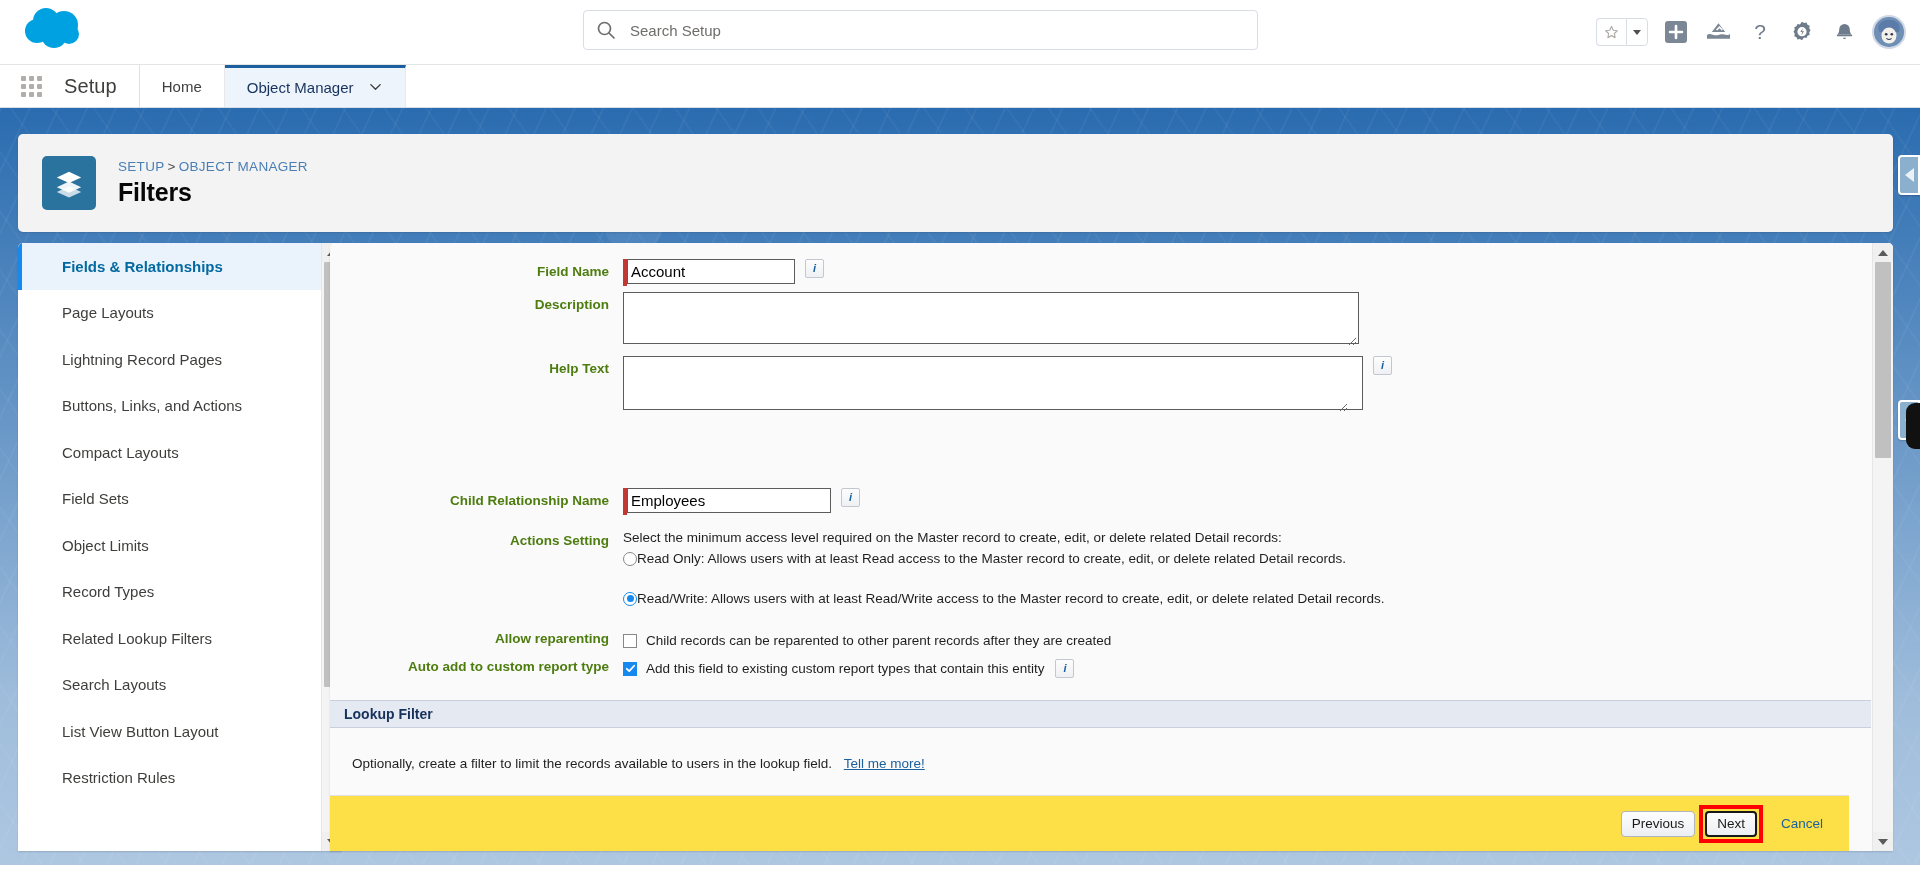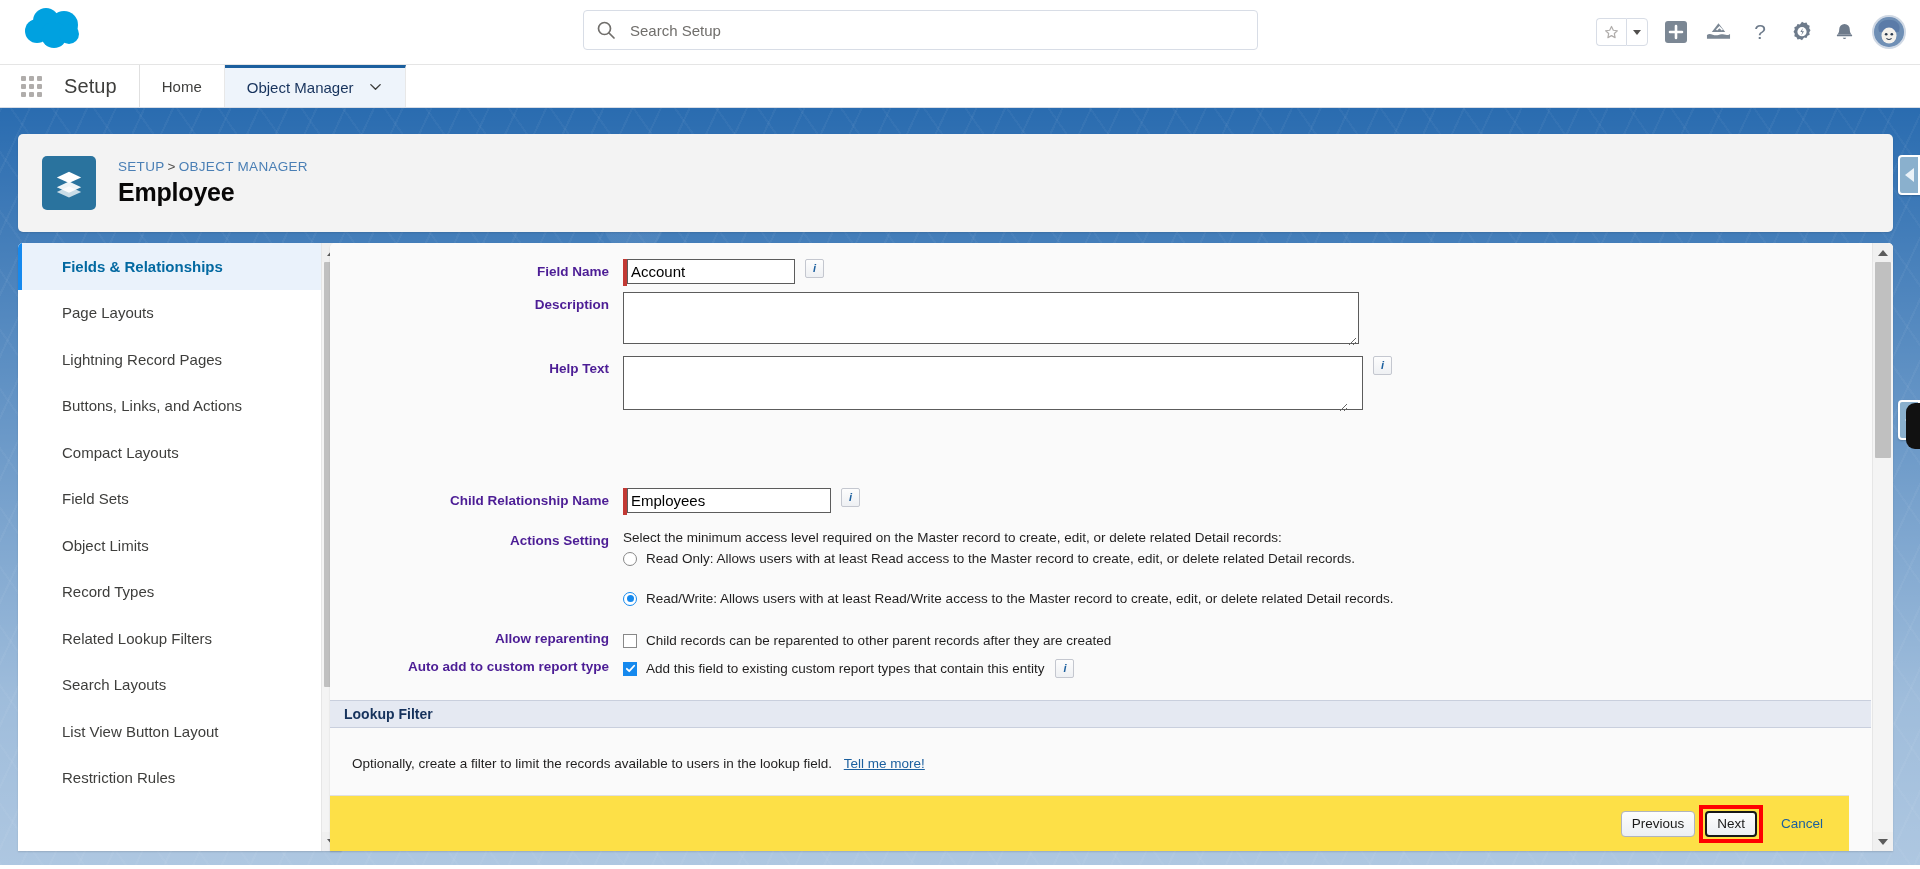--- a/index.html
+++ b/index.html
@@ -148,21 +148,21 @@
   }
   .content-inner{
     position:absolute; top:0; left:0; right:22px; bottom:0;
     background:#fafafa; padding-top:10px;
   }
 
   
   .frow{ display:flex; align-items:flex-start; margin-bottom:0; }
   .flabel{
     width:293px; flex:0 0 293px; text-align:right; padding-right:14px;
-    font-size:13.5px; font-weight:bold; color:#4c1d95; line-height:26px;
+    font-size:13.5px; font-weight:bold; color:#4d7c0f; line-height:26px;
   }
   .fctrl{ display:flex; align-items:flex-start; }
   .req-bar{ width:4px; background:#c23934; flex:0 0 4px; }
   .txt-input{
     height:25px; border:1px solid #5c5c5c; font-size:15px;
     padding:0 3px; font-family:"Liberation Sans",sans-serif; color:#000;
     background:#fff; outline:none;
   }
   .txt-area{
     border:1px solid #5c5c5c; background:#fff; resize:none; outline:none;
@@ -174,21 +174,21 @@
     color:#1b5f9e; font-size:11px; font-weight:bold; font-style:italic;
     display:inline-flex;align-items:center;justify-content:center;
     margin-left:10px; cursor:pointer; line-height:1;
   }
   .resize-grip{
     position:absolute; right:2px; bottom:1px; width:11px;height:11px;
     pointer-events:none;
   }
 
   .body-txt{ font-size:13.5px; color:#201f1f; line-height:19px; }
-  .radio-line{ display:flex; align-items:center; gap:9px; margin-top:2px;text-align:right; }
+  .radio-line{ display:flex; align-items:center; margin-top:2px;text-align:right; }
   .radio{
     width:14px;height:14px;border-radius:50%;border:1px solid #888; background:#fff;
     flex:0 0 14px; display:flex;align-items:center;justify-content:center;
   }
   .radio.checked{ border:1px solid #1589ee; }
   .radio.checked i{ width:7px;height:7px;border-radius:50%;background:#1589ee;display:block; }
   .cbox{
     width:14px;height:14px;border:1px solid #888;background:#fff;flex:0 0 14px;
     display:flex;align-items:center;justify-content:center;
   }
@@ -358,21 +358,21 @@
     <svg viewBox="0 0 32 32" width="30" height="30">
       <path d="M16 4l13 6-13 6-13-6z" fill="#ffffff"></path>
       <path d="M16 14.5l13 6-13 6-13-6z" fill="#ffffff" opacity=".92"></path>
       <path d="M16 19.5l13 6-13 6-13-6z" fill="#ffffff" opacity=".75"></path>
     </svg>
   </div>
   <div class="ph-text">
     <div class="breadcrumb">
       <a>SETUP</a><span class="sep">&gt;</span><a>OBJECT MANAGER</a>
     </div>
-    <div class="ph-title">Employee</div>
+    <div class="ph-title">Filters</div>
   </div>
 </div>
 
 <div class="sidebar">
   <div class="side-list">
     <div class="side-item active">
         <span>Fields &amp; Relationships</span>
       </div>
     <div class="side-item">
         <span>Page Layouts</span>

